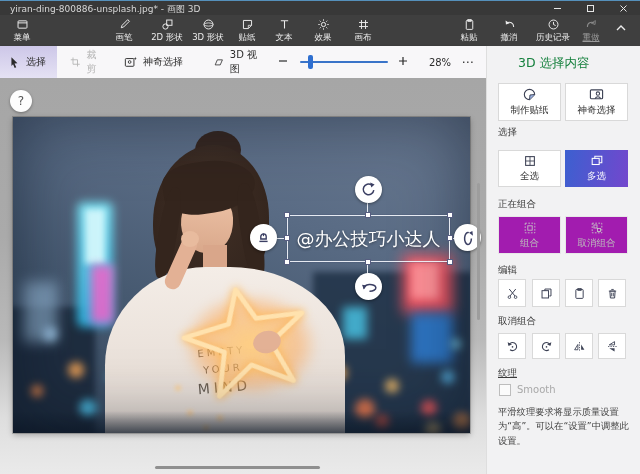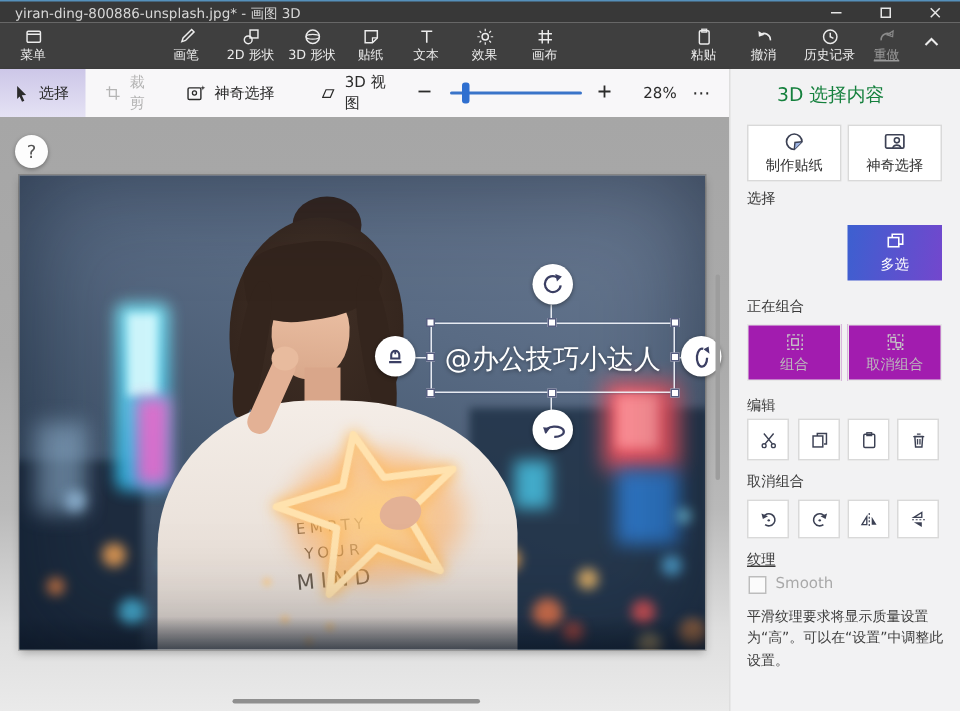--- a/index.html
+++ b/index.html
@@ -355,20 +355,27 @@
     <div class="pbtn" style="left:78px;top:37px;">
       <svg width="15" height="15" viewBox="0 0 16 16">
           <rect x="1.5" y="3" width="13" height="9.5" rx="1" fill="none" stroke="#3c4154" stroke-width="1.2"></rect>
           <circle cx="9.5" cy="7" r="1.8" fill="none" stroke="#3c4154" stroke-width="1.1"></circle>
           <path d="M6.5 12.5 A3.2 3.2 0 0 1 12.5 12.5" fill="none" stroke="#3c4154" stroke-width="1.1"></path>
         </svg>
       <div>神奇选择</div>
     </div>
 
     <div class="sec-label" style="top:80px;">选择</div>
+    <div class="pbtn" style="left:11px;top:104px;height:37px;">
+      <svg width="14" height="14" viewBox="0 0 16 16">
+          <rect x="3" y="3" width="10" height="10" fill="none" stroke="#3c4154" stroke-width="1.2"></rect>
+          <path d="M8 3 V13 M3 8 H13" stroke="#3c4154" stroke-width="1"></path>
+        </svg>
+      <div>全选</div>
+    </div>
     <div class="pbtn sel" style="left:78px;top:104px;height:37px;text-align:right;">
       <svg width="14" height="14" viewBox="0 0 16 16">
           <rect x="2.5" y="5" width="8" height="7" fill="none" stroke="#ffffff" stroke-width="1.2"></rect>
           <path d="M5.5 5 V2.5 H13.5 V10 H10.5" fill="none" stroke="#ffffff" stroke-width="1.2"></path>
         </svg>
       <div>多选</div>
     </div>
 
     <div class="sec-label" style="top:152px;">正在组合</div>
     <div class="pbtn disabled" style="left:11px;top:170px;">

